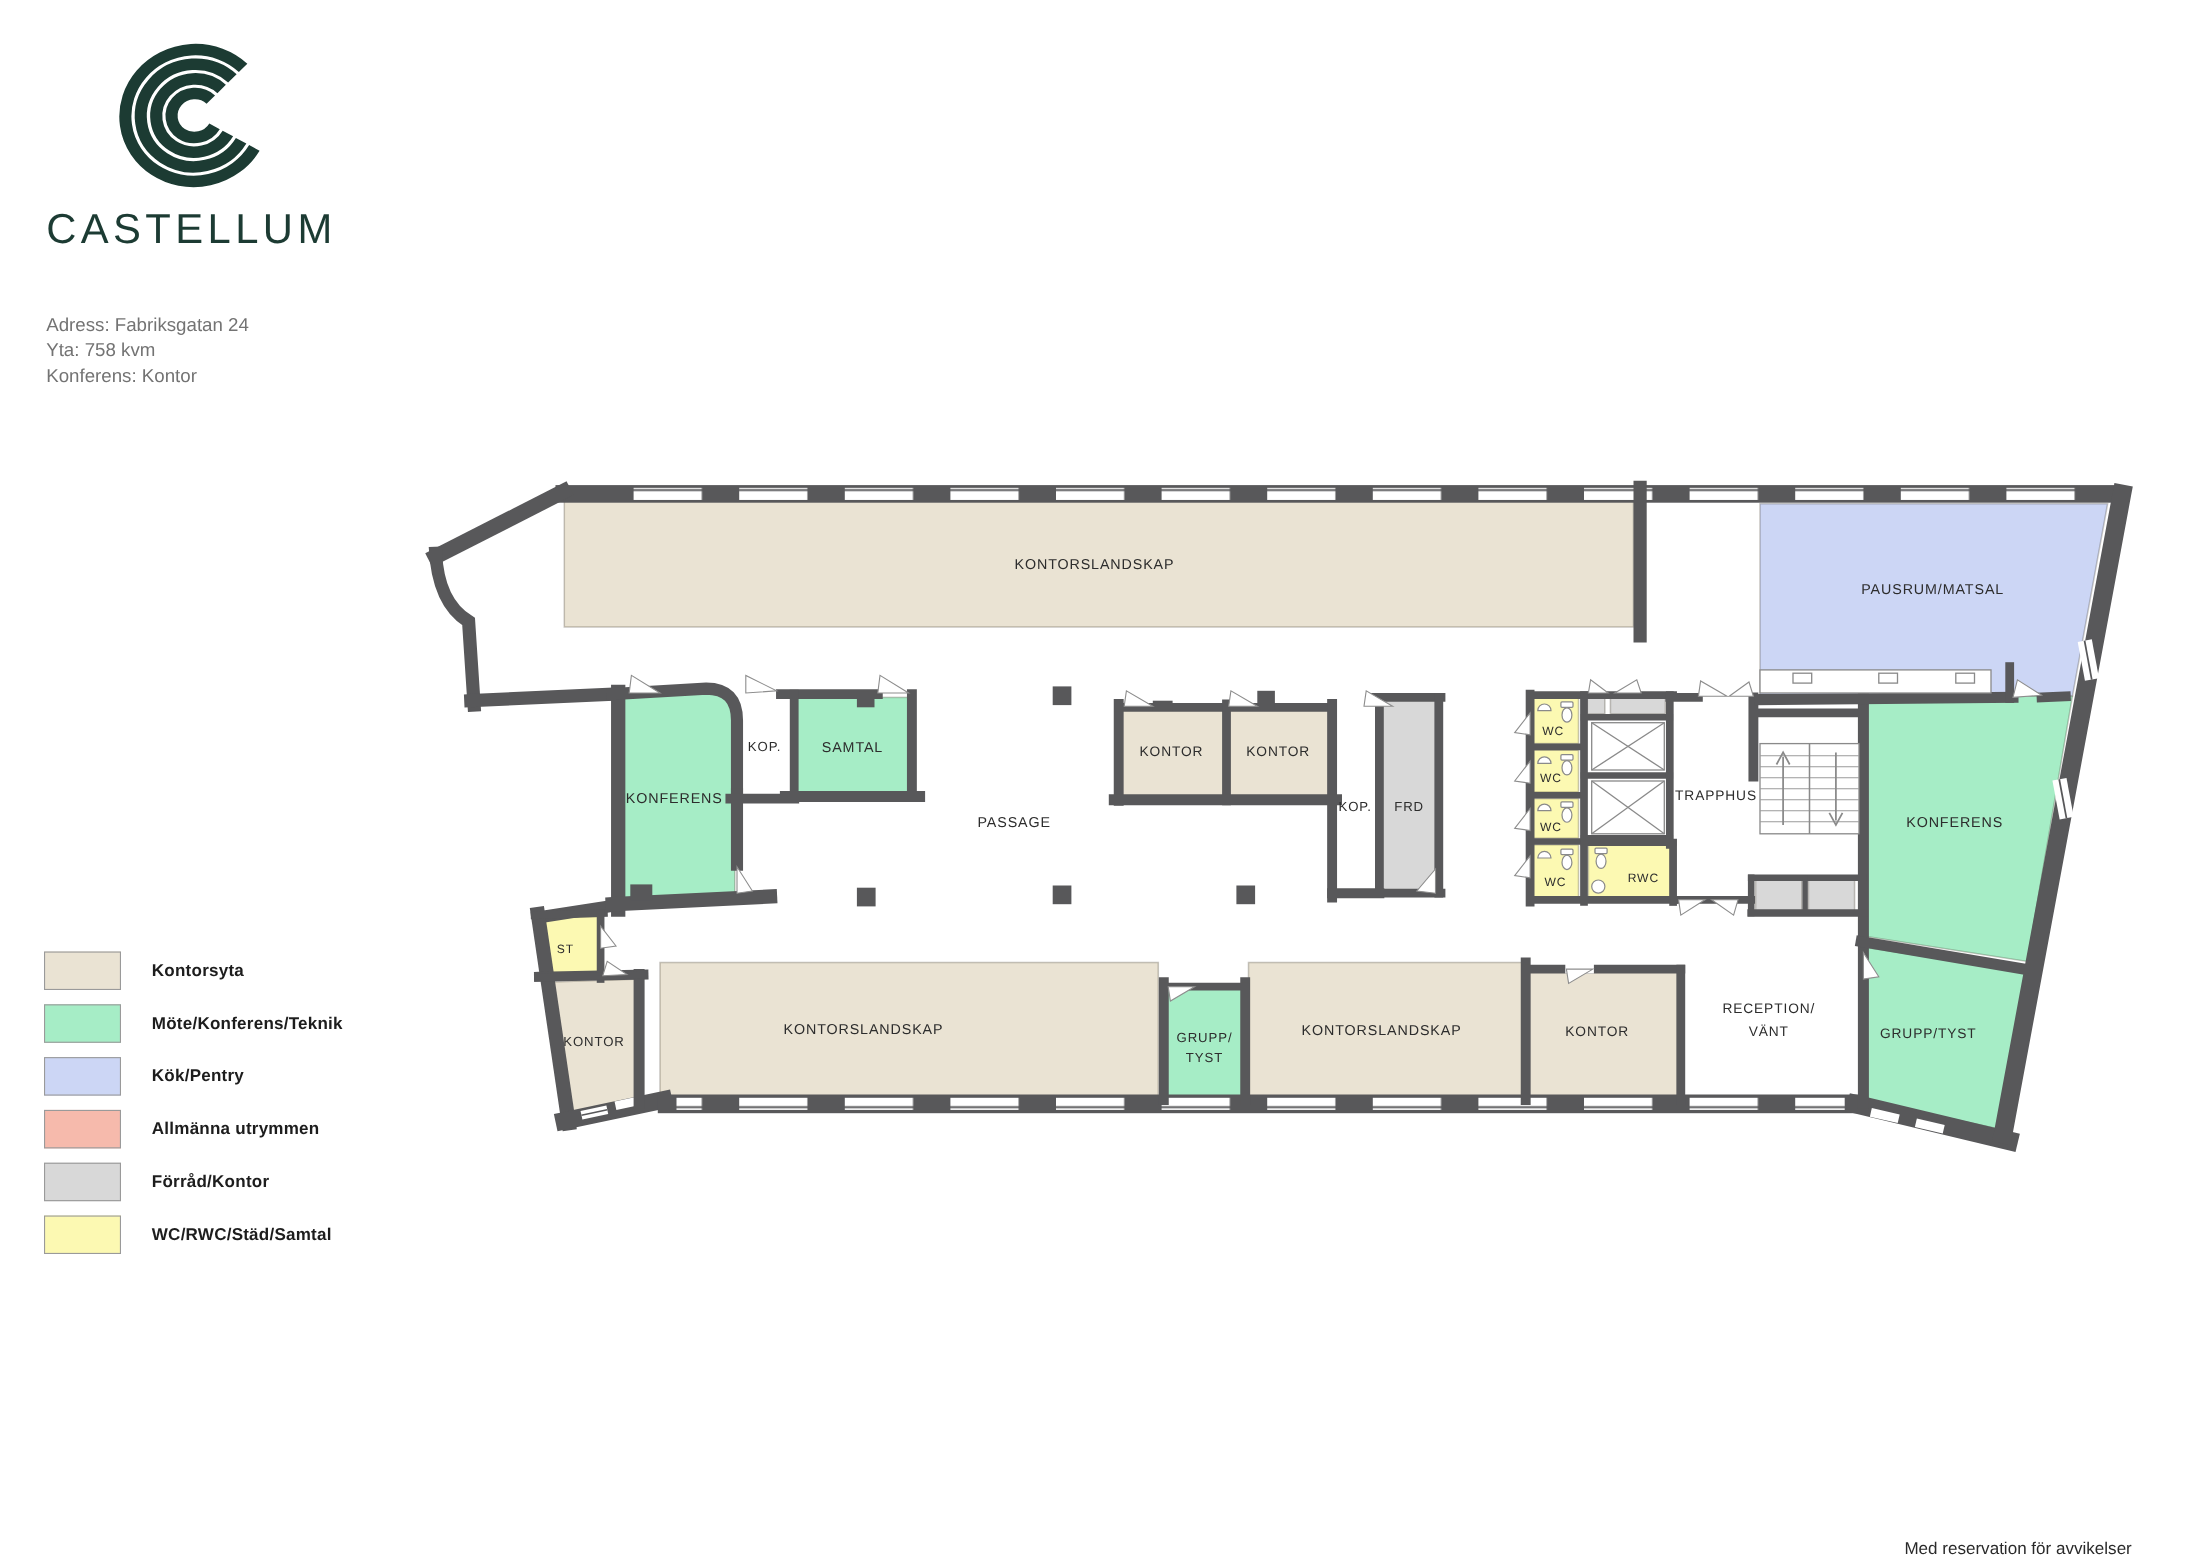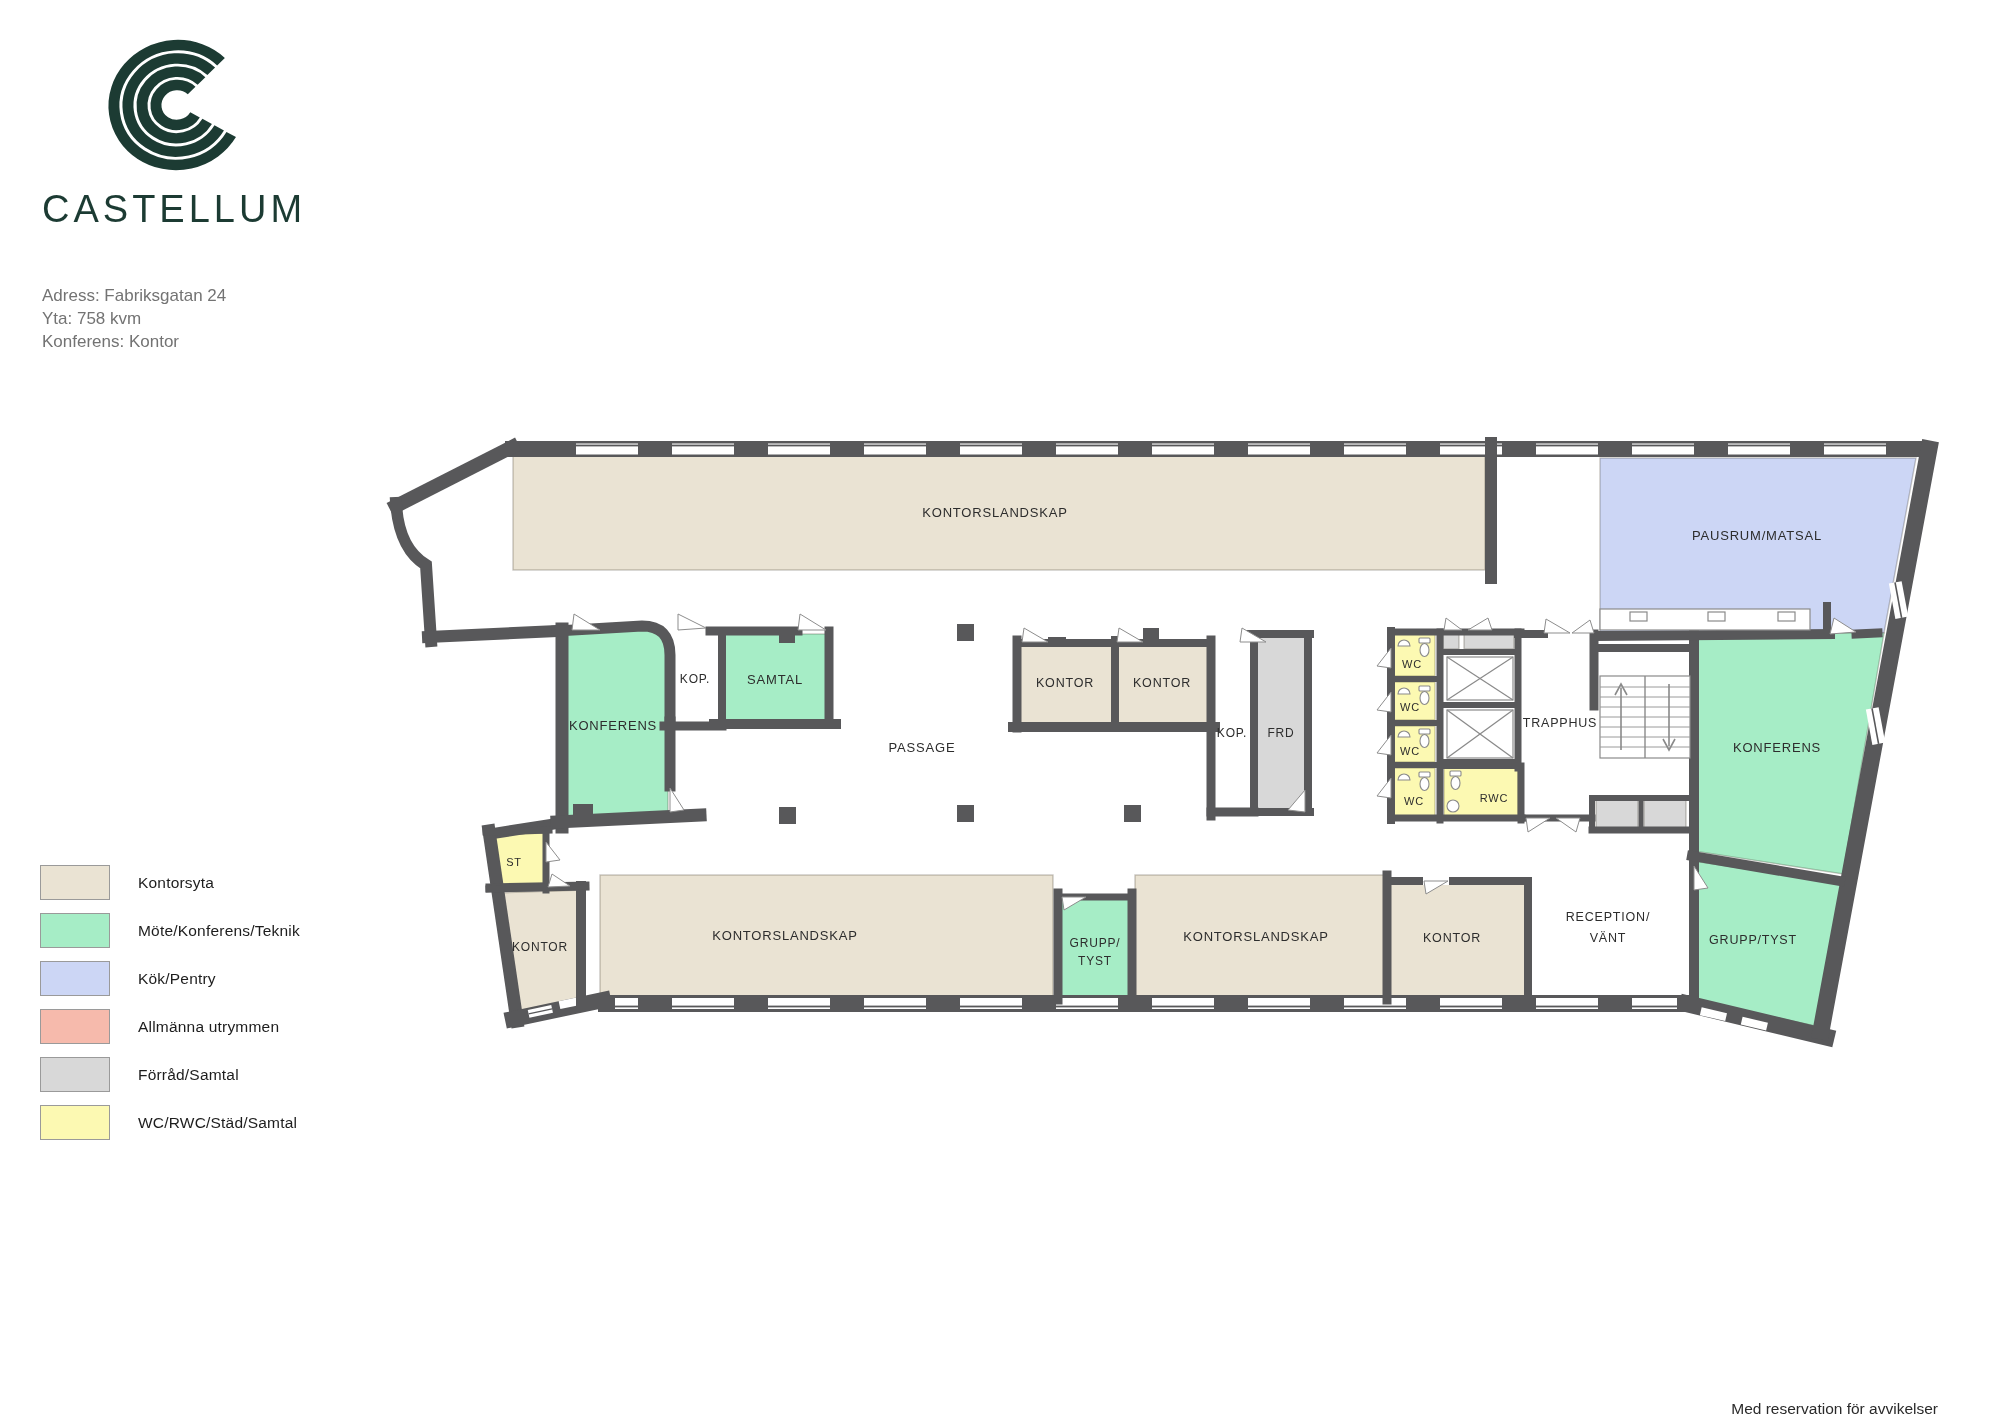--- a/index.html
+++ b/index.html
@@ -1,21 +1,21 @@
 <!DOCTYPE html>
 <html><head>
 <meta charset="utf-8">
 <style>
   html,body{margin:0;padding:0;background:#fff;}
   body{width:2000px;height:1414px;position:relative;font-family:"Liberation Sans",sans-serif;overflow:hidden;}
   .hdr{position:absolute;left:42px;top:30px;}
   .logo-mark{position:absolute;left:60px;top:0;}
   .brand{position:absolute;left:0;top:158px;font-size:38px;font-weight:400;letter-spacing:4px;color:#1c3b33;}
   .addr{position:absolute;left:42px;top:284px;font-size:17px;color:#737373;line-height:23px;}
-  .legend{position:absolute;left:40px;top:865px;}
+  .legend{position:absolute;left:40px;top:865px;font-weight:bold;}
   .legend-row{display:flex;align-items:center;margin-bottom:13px;height:35px;}
   .swatch{width:70px;height:35px;border:1px solid #9a9a9a;box-sizing:border-box;flex:0 0 auto;}
   .legend-label{margin-left:28px;font-size:15.5px;color:#1d1d1d;letter-spacing:0.2px;}
   .footer{position:absolute;right:62px;top:1352px;font-size:15.5px;color:#2a2a2a;margin-top:48px;}
   svg.plan{position:absolute;left:0;top:0;}
   svg text{font-family:"Liberation Sans",sans-serif;fill:#2d2d2d;letter-spacing:0.8px;}
   .wall{stroke:#58585a;fill:none;stroke-linecap:square;}
   .door{fill:#ffffff;stroke:#8d8d8d;stroke-width:1;}
   .fixture{fill:#ffffff;stroke:#8a8a8a;stroke-width:1.2;}
   .tread{stroke:#9a9a9a;stroke-width:1;}
@@ -52,21 +52,21 @@
   <div class="legend-row">
     <div class="swatch" style="background-color: rgb(204, 214, 245);"></div>
     <div class="legend-label">Kök/Pentry</div>
   </div>
   <div class="legend-row">
     <div class="swatch" style="background-color: rgb(246, 186, 172);"></div>
     <div class="legend-label">Allmänna utrymmen</div>
   </div>
   <div class="legend-row">
     <div class="swatch" style="background-color: rgb(216, 216, 216);"></div>
-    <div class="legend-label">Förråd/Samtal</div>
+    <div class="legend-label">Förråd/Kontor</div>
   </div>
   <div class="legend-row">
     <div class="swatch" style="background-color: rgb(252, 249, 178);"></div>
     <div class="legend-label">WC/RWC/Städ/Samtal</div>
   </div>
 </div>
 
 <svg class="plan" width="2000" height="1414" viewBox="0 0 2000 1414">
   <defs>
     <pattern id="winpat" width="96" height="11" patternUnits="userSpaceOnUse">

